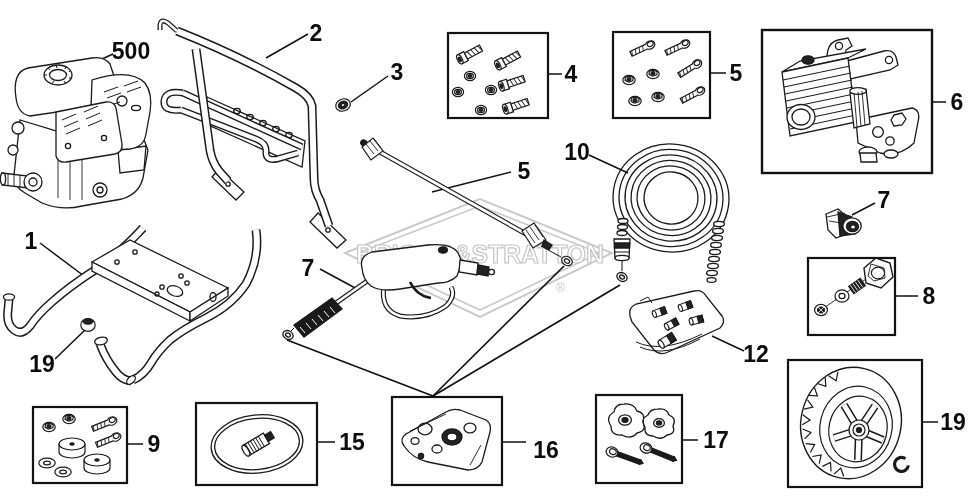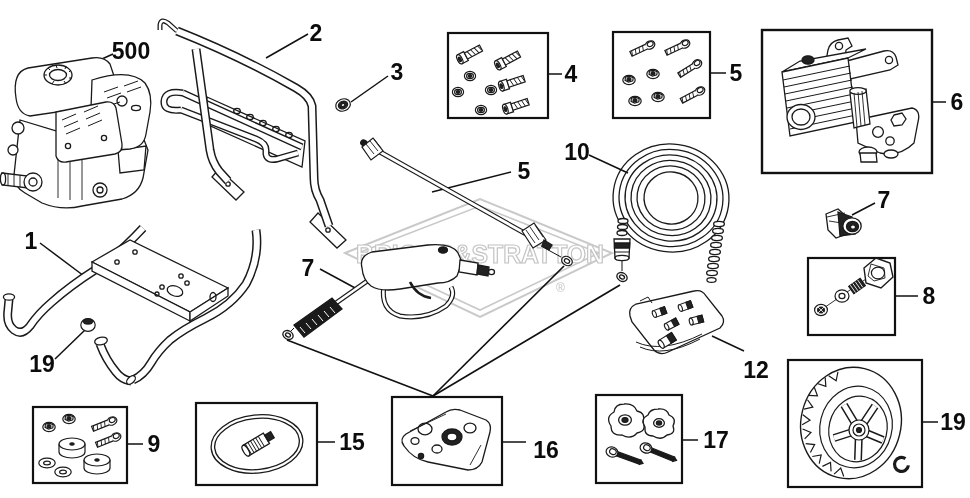--- a/index.html
+++ b/index.html
@@ -453,21 +453,21 @@
 <div class="plbl" style="left:316px;top:33px;">2</div>
 <div class="plbl" style="left:397px;top:72px;">3</div>
 <div class="plbl" style="left:571px;top:74px;">4</div>
 <div class="plbl" style="left:736px;top:73px;">5</div>
 <div class="plbl" style="left:957px;top:102px;">6</div>
 <div class="plbl" style="left:884px;top:200px;">7</div>
 <div class="plbl" style="left:929px;top:296px;">8</div>
 <div class="plbl" style="left:154px;top:444px;">9</div>
 <div class="plbl" style="left:577px;top:152px;text-align:right;">10</div>
 <div class="plbl" style="left:524px;top:171px;">5</div>
-<div class="plbl" style="left:756px;top:370px;">12</div>
+<div class="plbl" style="left:756px;top:354px;">12</div>
 <div class="plbl" style="left:308px;top:268px;">7</div>
 <div class="plbl" style="left:42px;top:364px;">19</div>
 <div class="plbl" style="left:352px;top:442px;">15</div>
 <div class="plbl" style="left:546px;top:442px;margin-top:8px;">16</div>
 <div class="plbl" style="left:716px;top:440px;text-align:right;">17</div>
 <div class="plbl" style="left:953px;top:422px;">19</div>
 
 </div>
 
 </body></html>

